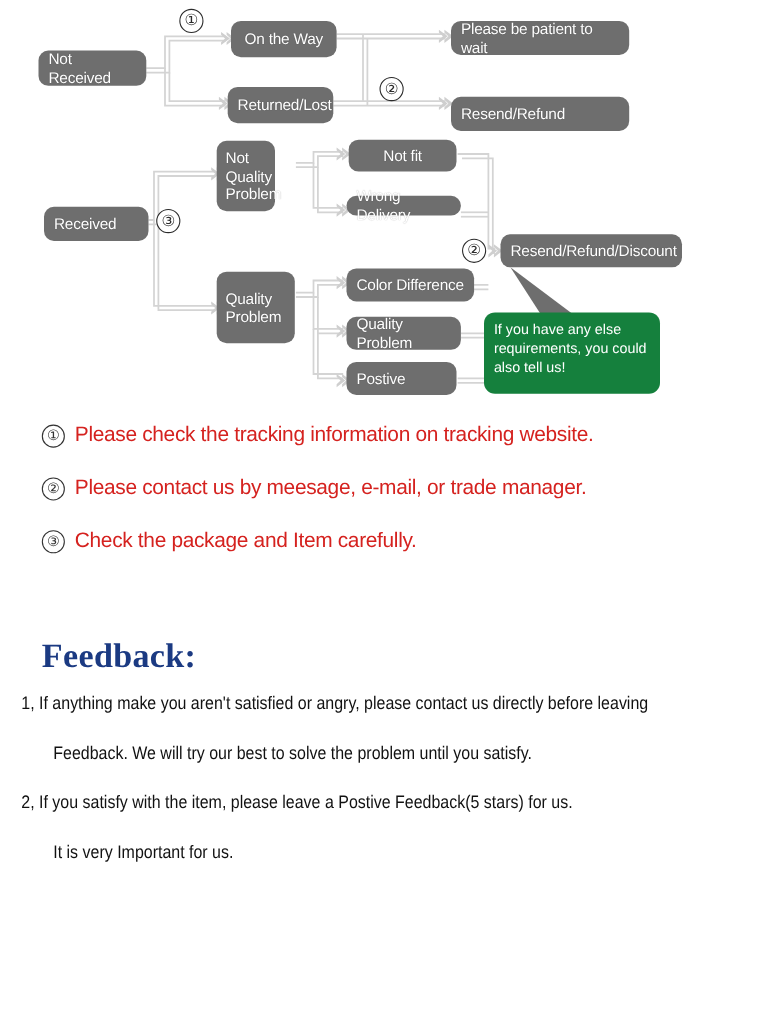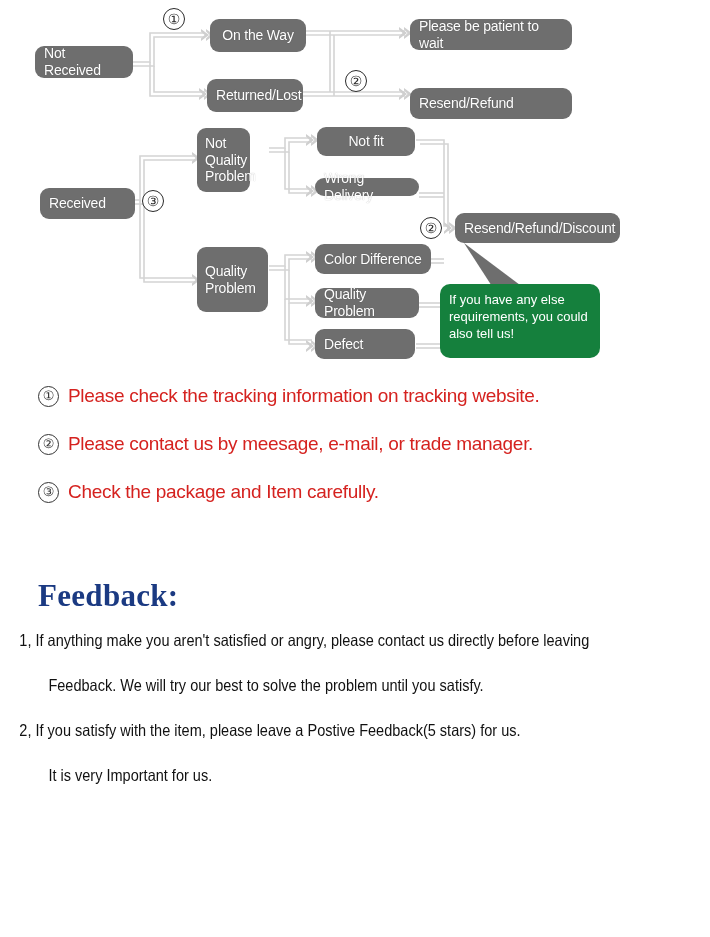--- a/index.html
+++ b/index.html
@@ -212,21 +212,21 @@
 Problem</div>
 
   <div class="node center" style="left:317px;top:127px;width:98px;height:29px;">Not fit</div>
 
   <div class="node" style="left:315px;top:178px;width:104px;height:18px;">Wrong Delivery</div>
 
   <div class="node" style="left:315px;top:244px;width:116px;height:30px;">Color Difference</div>
 
   <div class="node" style="left:315px;top:288px;width:104px;height:30px;">Quality Problem</div>
 
-  <div class="node" style="left:315px;top:329px;width:100px;height:30px;">Defect</div>
+  <div class="node" style="left:315px;top:329px;width:100px;height:30px;">Postive</div>
 
   <div class="node" style="left:455px;top:213px;width:165px;height:30px;">Resend/Refund/Discount</div>
 
   <div class="circ" style="left:163px;top:8px;">①</div>
   <div class="circ" style="left:345px;top:70px;">②</div>
   <div class="circ" style="left:142px;top:190px;">③</div>
   <div class="circ" style="left:420px;top:217px;">②</div>
 
   <div class="callout" style="left:440px;top:284px;width:160px;height:74px;">If you have any else
 requirements, you could

